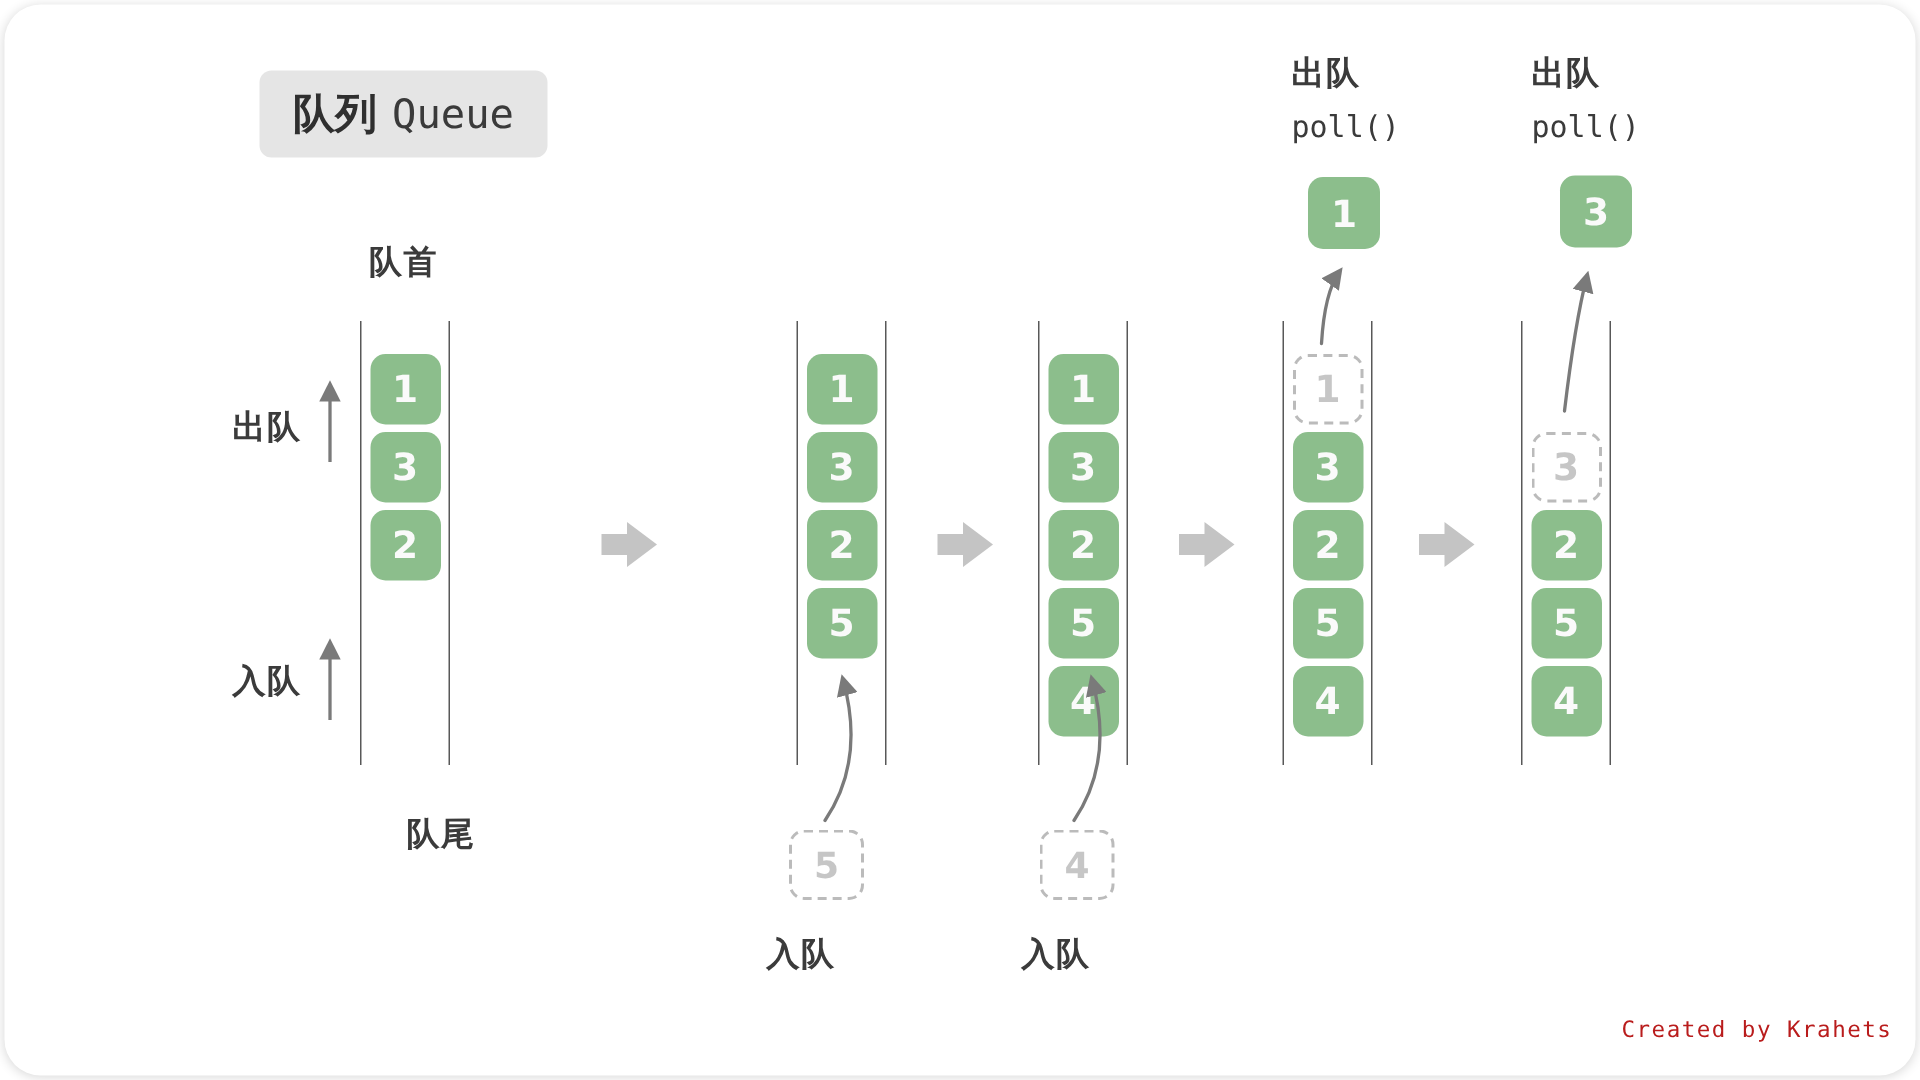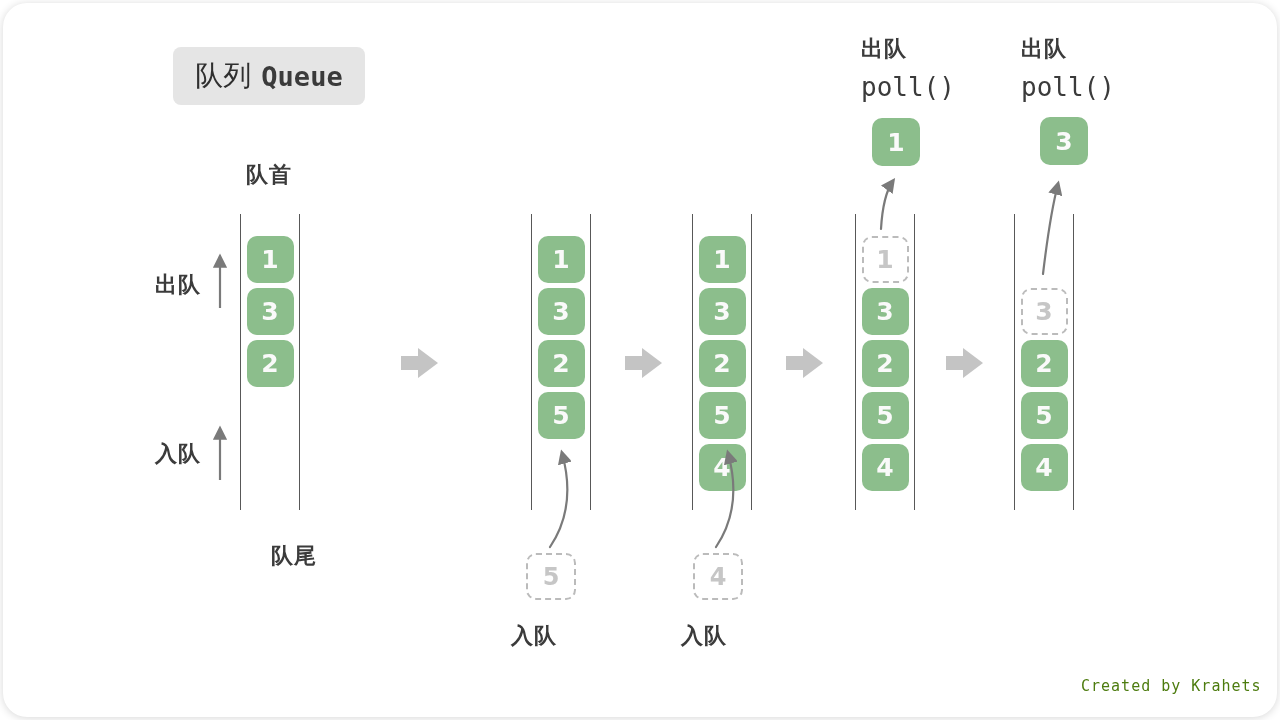--- a/index.html
+++ b/index.html
@@ -10,47 +10,47 @@
     --block-arrow:#C4C4C4; --thin-arrow:#7A7A7A;
     --dash-border:#BBBBBB; --dash-text:#C6C6C6;
     --title-bg:#E5E5E5; --ink:#3B3B3B; --wall:#585858;
   }
   .card{position:absolute;left:3px;top:3px;width:1274px;height:714px;background:#fff;
     border-radius:24px;box-shadow:0 1px 8px rgba(0,0,0,0.16);}
   .abs{position:absolute;}
 
   .title-badge{left:170px;top:44px;width:192px;height:58px;background:var(--title-bg);
     border-radius:8px;display:flex;align-items:center;justify-content:center;gap:10px;}
-  .title-zh{font-size:28px;font-weight:normal;color:#2F2F2F;}
-  .title-en{font-family:"DejaVu Sans Mono",monospace;font-size:27px;color:#3A3A3A;font-weight:bold;}
+  .title-zh{font-size:28px;font-weight:bold;color:#2F2F2F;}
+  .title-en{font-family:"DejaVu Sans Mono",monospace;font-size:27px;color:#3A3A3A;}
 
   .cjk-label{font-size:22px;font-weight:bold;color:var(--ink);letter-spacing:1px;white-space:nowrap;}
 
   .queue{top:211px;width:60px;height:296px;border-left:1.5px solid var(--wall);
     border-right:1.5px solid var(--wall);}
   .slot{position:absolute;left:5.5px;width:47px;height:47px;border-radius:10px;
     display:flex;align-items:center;justify-content:center;
     font-family:"DejaVu Sans",sans-serif;font-size:25px;font-weight:600;}
   .slot.green{background:var(--green);color:var(--box-text);}
   .slot.dashed{border:2.5px dashed var(--dash-border);color:var(--dash-text);background:#fff;}
 
   .pending-box{width:50px;height:47px;border:2.5px dashed var(--dash-border);border-radius:10px;
     color:var(--dash-text);display:flex;align-items:center;justify-content:center;
     font-family:"DejaVu Sans",sans-serif;font-size:24px;font-weight:600;}
   .result-box{width:48px;height:48px;background:var(--green);border-radius:10px;
     color:var(--box-text);display:flex;align-items:center;justify-content:center;
     font-family:"DejaVu Sans",sans-serif;font-size:25px;font-weight:600;}
 
   .op-label .op-zh{font-size:22px;font-weight:bold;color:var(--ink);letter-spacing:1px;}
-  .op-label .op-code{margin-top:8px;font-family:"DejaVu Sans Mono",monospace;font-size:26px;
+  .op-label .op-code{margin-top:8px;font-family:"DejaVu Sans Mono",monospace;font-size:20px;
     color:var(--ink);white-space:nowrap;}
   .op-code .arg{color:var(--arg-green);font-weight:bold;}
 
   .watermark{left:1078px;top:674px;font-family:"DejaVu Sans Mono",monospace;
-    font-size:15px;color:#4d7c0f;letter-spacing:1px;}
+    font-size:15px;color:#b91c1c;letter-spacing:1px;}
 
   svg.overlay{position:absolute;left:0;top:0;width:1280px;height:720px;pointer-events:none;}
 </style>
 </head>
 <body>
 
 <div class="card">
 
   <div class="abs title-badge">
     <span class="title-zh">队列</span>

